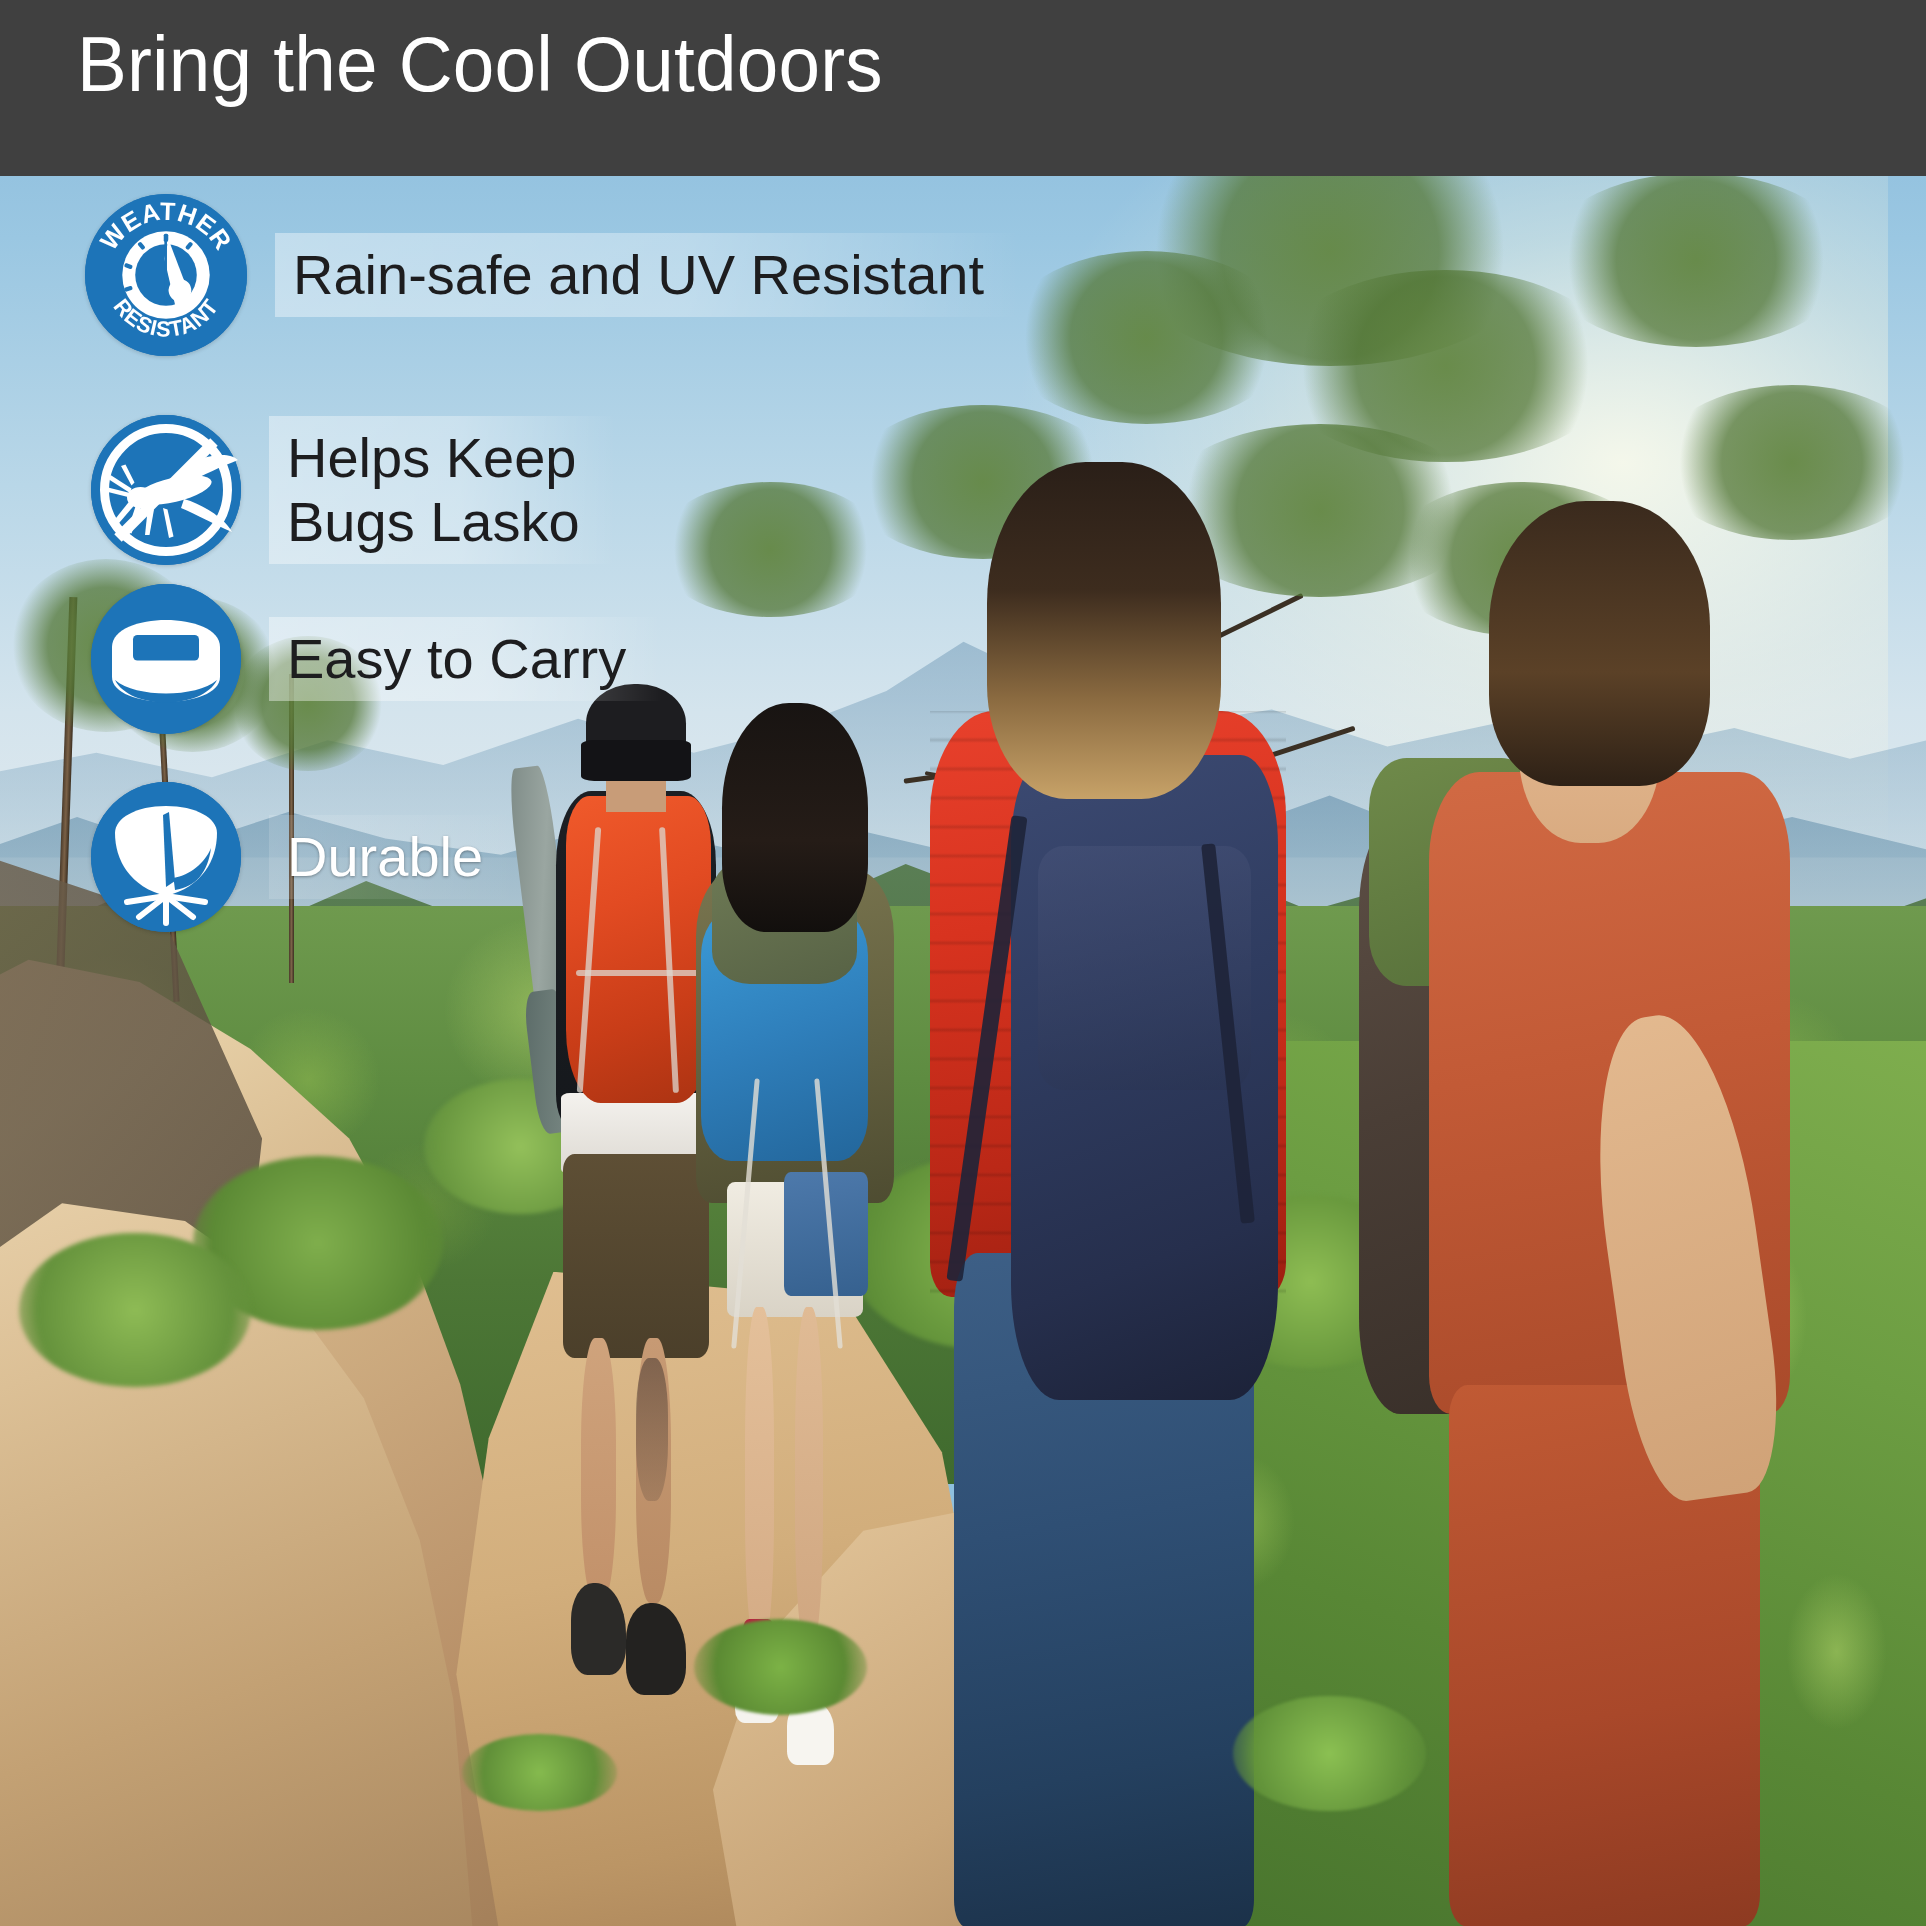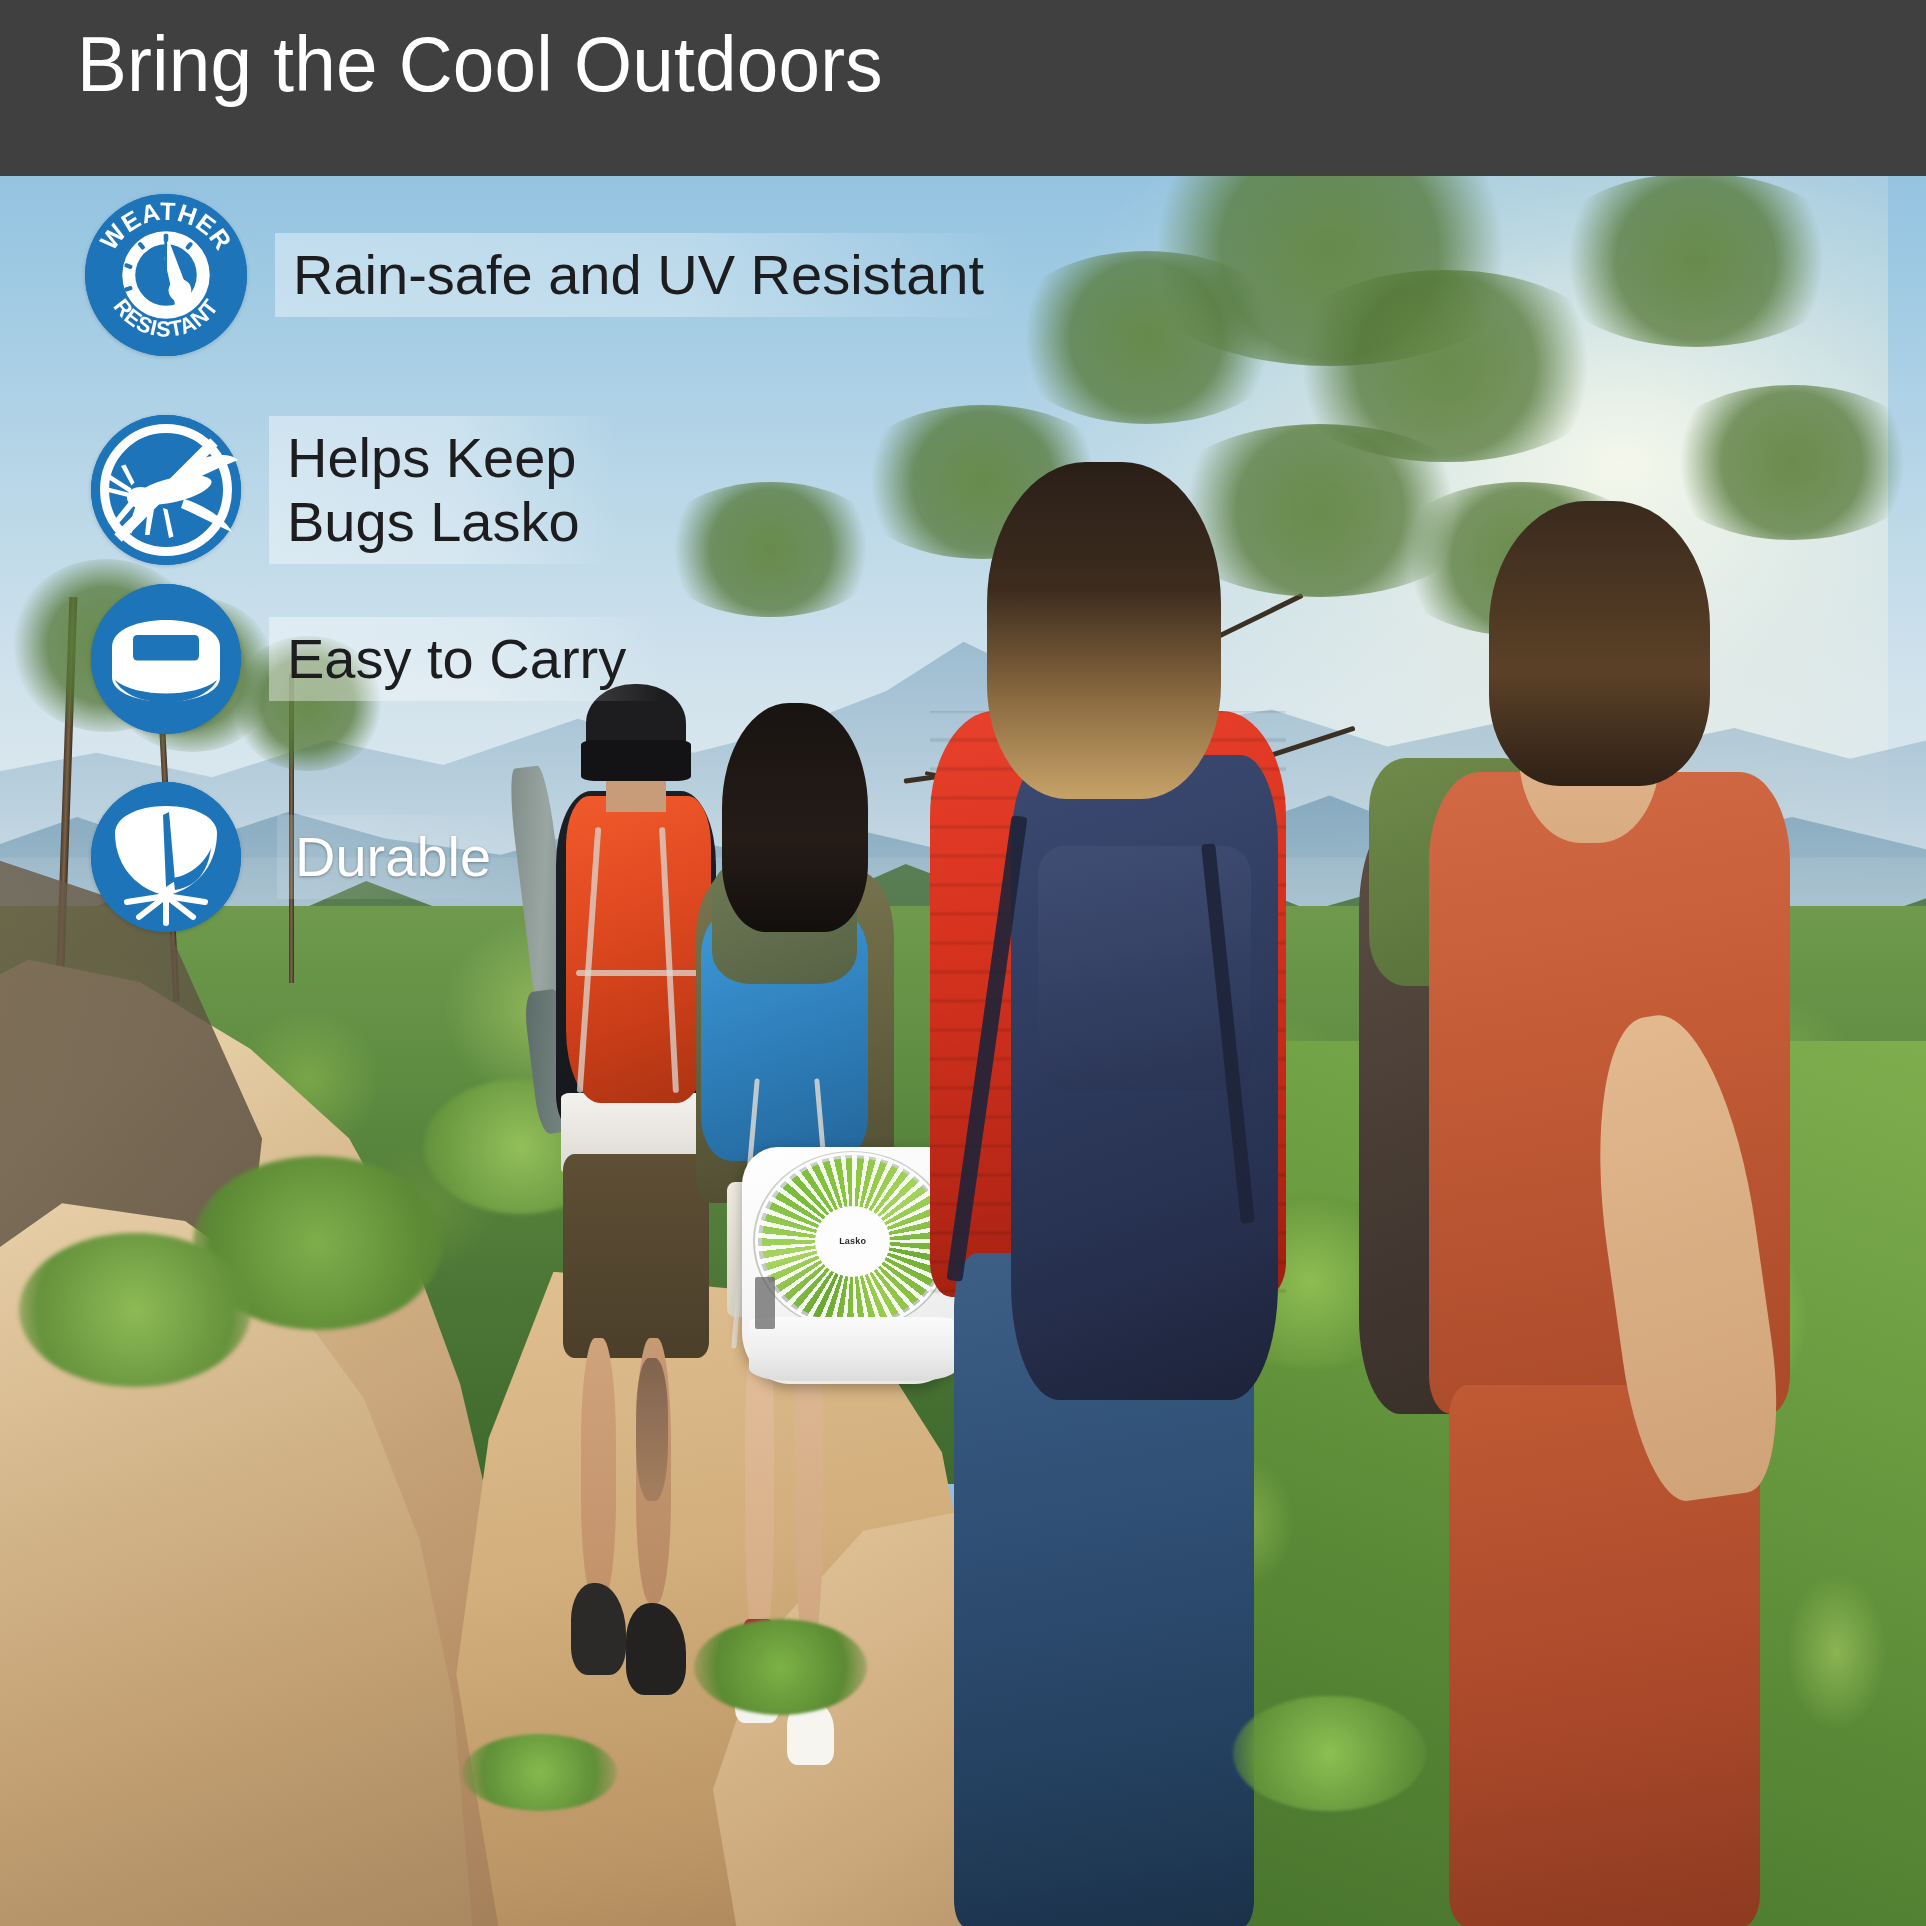--- a/index.html
+++ b/index.html
@@ -302,32 +302,20 @@
       <div class="w1-sockR"></div>
       <div class="w1-shoeL"></div>
       <div class="w1-shoeR"></div>
       <div class="w1-pack"></div>
       <div class="w1-packtop"></div>
       <div class="w1-strap" style="left:30%;top:36%;width:5px;height:26%;transform:rotate(5deg);"></div>
       <div class="w1-strap" style="left:62%;top:36%;width:5px;height:26%;transform:rotate(-5deg);"></div>
       <div class="w1-hair"></div>
     </div>
 
-    <div id="product-fan">
-      <div class="fan-body"></div>
-      <div class="fan-shroud"></div>
-      <div class="fan-blades"></div>
-      <div class="fan-grille"></div>
-      <div class="fan-ring"></div>
-      <div class="fan-hub">
-        <span>Lasko</span>
-      </div>
-      <div class="fan-base"></div>
-      <div class="fan-vent"></div>
-    </div>
 
     <div class="person" id="hiker-woman2">
       <div class="w2-coat">
         <div class="w2-quilt"></div>
       </div>
       <div class="w2-jeans"></div>
       <div class="w2-pack">
         <div class="w2-packpanel"></div>
       </div>
       <div class="w2-strap" style="left:18%;top:24%;width:16px;height:32%;transform:rotate(8deg);"></div>
@@ -417,21 +405,21 @@
         <svg viewBox="0 0 100 100" aria-hidden="true">
           <circle cx="50" cy="50" r="50" fill="#1d74b8"></circle>
           <path d="M 14,42 C 14,18 86,18 86,42 L 86,62 C 86,84 14,84 14,62 Z" fill="#ffffff"></path>
           <rect x="28" y="34" width="44" height="17" rx="3" fill="#1d74b8"></rect>
           <path d="M 16,64 C 30,76 70,76 84,64 C 74,84 26,84 16,64 Z" fill="#1d74b8"></path>
         </svg>
       </div>
       <div class="feat-text">Easy to Carry</div>
     </div>
 
-    <div class="feature-row" style="left:91px;top:782px;gap:8px;">
+    <div class="feature-row" style="left:91px;top:782px;">
       <div class="badge" id="badge-durable">
         <svg viewBox="0 0 100 100" aria-hidden="true">
           <circle cx="50" cy="50" r="50" fill="#1d74b8"></circle>
           <path d="M 50,16 C 70,16 84,24 84,34 C 84,52 74,70 50,76 C 26,70 16,52 16,34 C 16,24 30,16 50,16 Z" fill="#ffffff"></path>
           <path d="M 52,20 L 56,66 L 50,70 L 48,22 Z" fill="#1d74b8"></path>
           <path d="M 55,64 C 66,62 76,54 80,44 C 78,60 70,70 56,72 Z" fill="#1d74b8"></path>
           <g stroke="#ffffff" stroke-width="4" stroke-linecap="round">
             <line x1="50" y1="76" x2="50" y2="94"></line>
             <line x1="50" y1="76" x2="32" y2="90"></line>
             <line x1="50" y1="76" x2="68" y2="90"></line>

